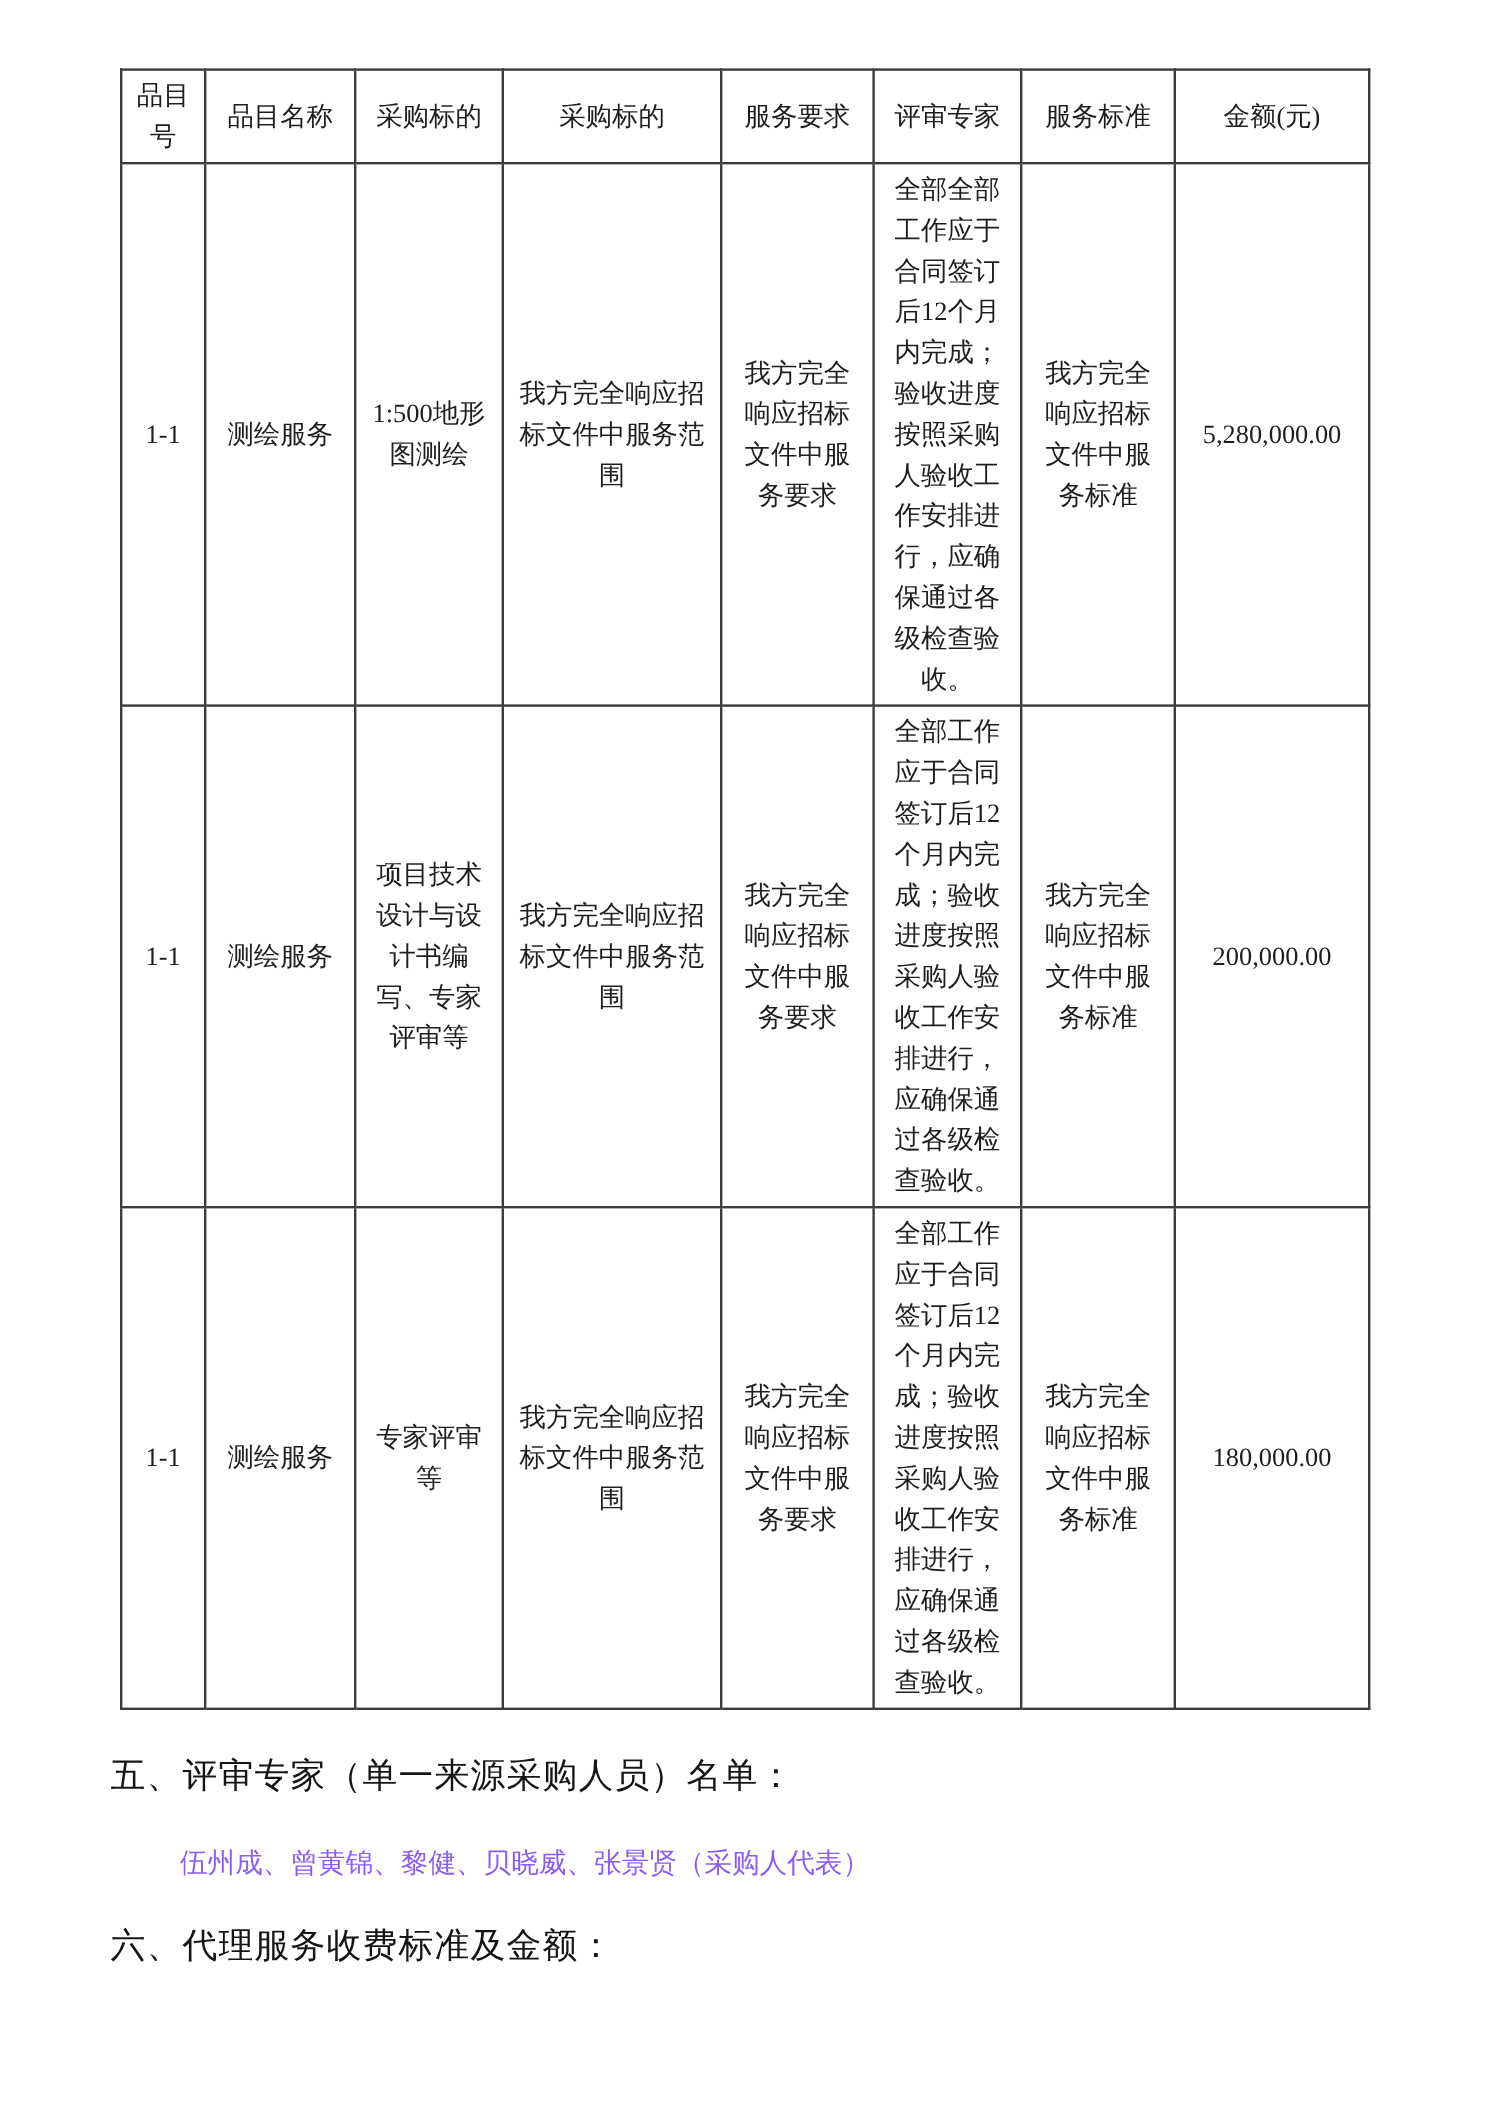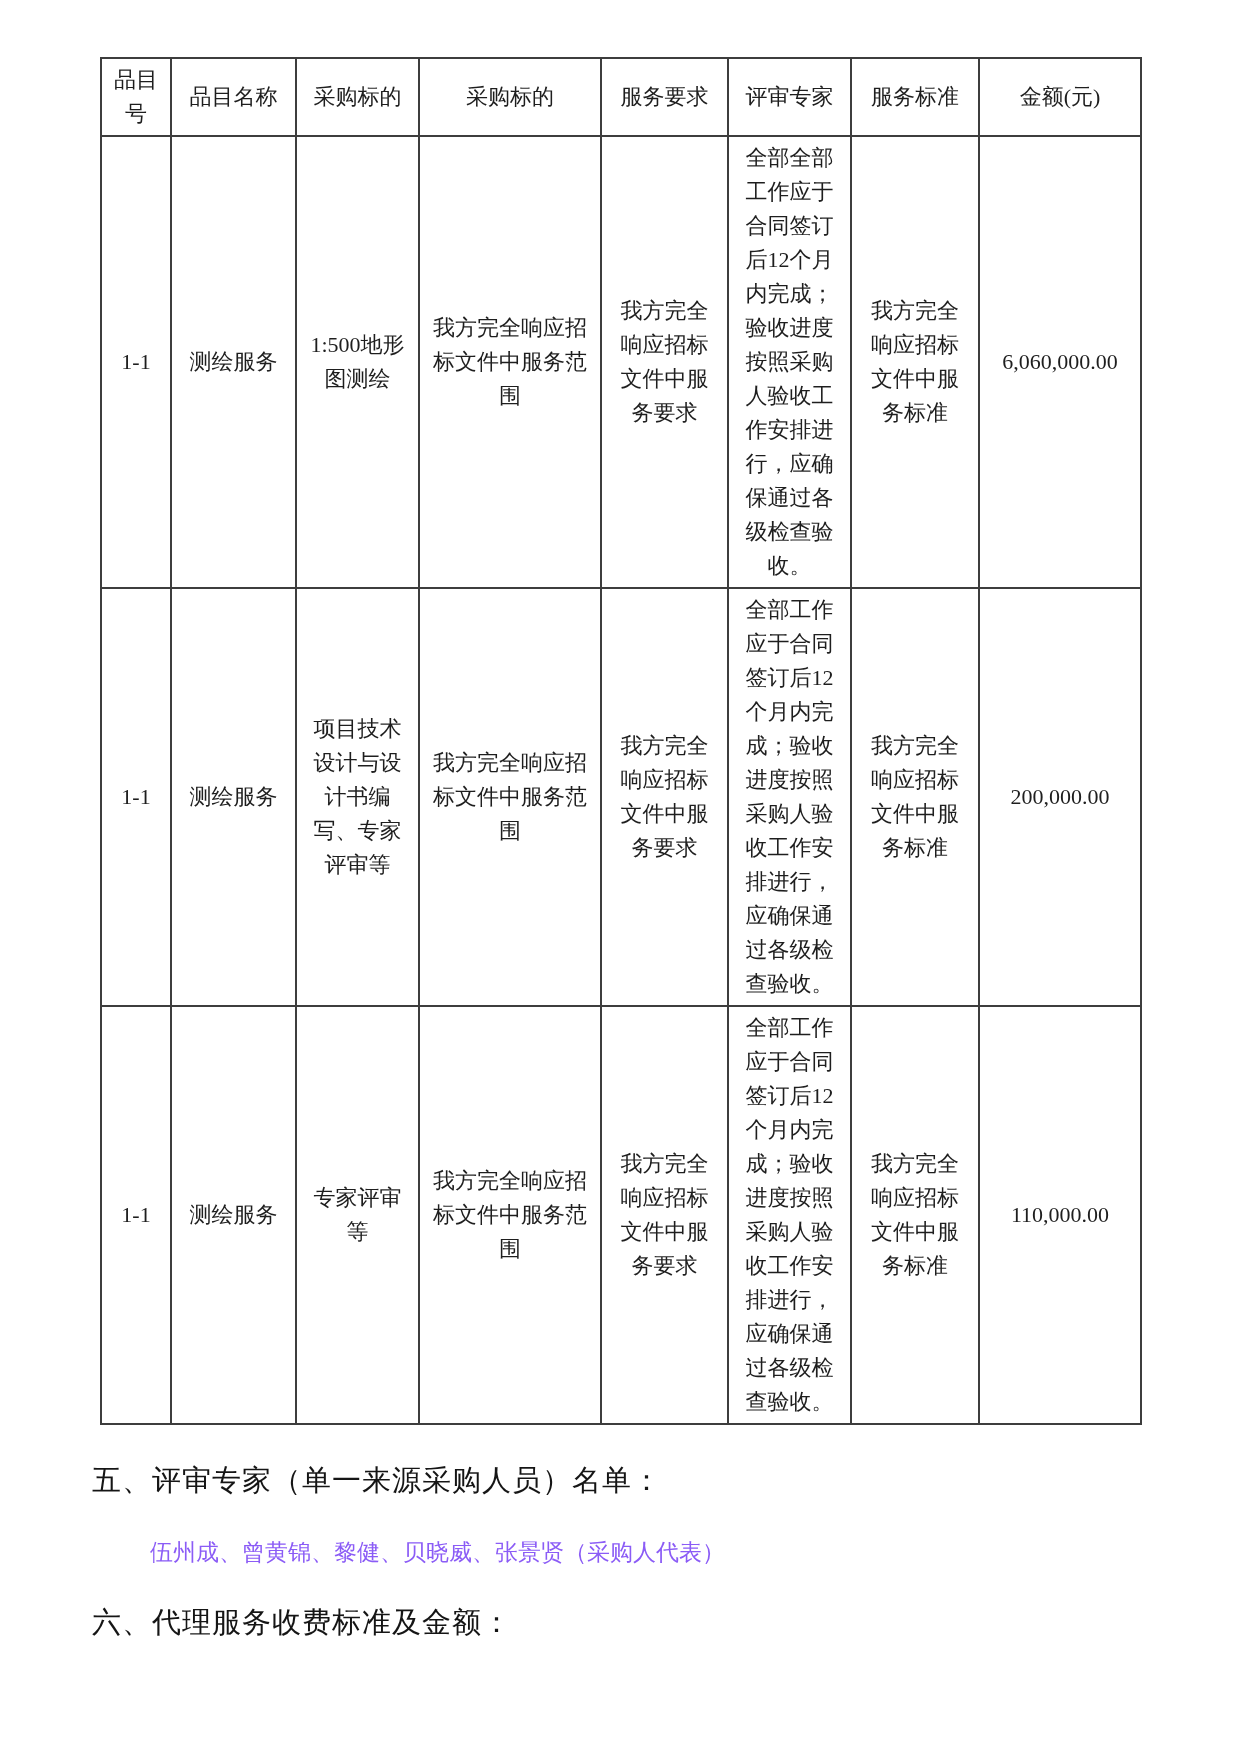--- a/index.html
+++ b/index.html
@@ -95,21 +95,21 @@
       </tr>
 
       <tr class="row-1">
         <td>1-1</td>
         <td>测绘服务</td>
         <td>1:500地形图测绘</td>
         <td>我方完全响应招标文件中服务范围</td>
         <td>我方完全响应招标文件中服务要求</td>
         <td>全部全部工作应于合同签订后12个月内完成；验收进度按照采购人验收工作安排进行，应确保通过各级检查验收。</td>
         <td>我方完全响应招标文件中服务标准</td>
-        <td class="amount-cell">6,060,000.00</td>
+        <td class="amount-cell">5,280,000.00</td>
       </tr>
 
       <tr class="row-2">
         <td>1-1</td>
         <td>测绘服务</td>
         <td>项目技术设计与设计书编写、专家评审等</td>
         <td>我方完全响应招标文件中服务范围</td>
         <td>我方完全响应招标文件中服务要求</td>
         <td>全部工作应于合同签订后12个月内完成；验收进度按照采购人验收工作安排进行，应确保通过各级检查验收。</td>
         <td>我方完全响应招标文件中服务标准</td>
@@ -117,21 +117,21 @@
       </tr>
 
       <tr class="row-3">
         <td>1-1</td>
         <td>测绘服务</td>
         <td>专家评审等</td>
         <td>我方完全响应招标文件中服务范围</td>
         <td>我方完全响应招标文件中服务要求</td>
         <td>全部工作应于合同签订后12个月内完成；验收进度按照采购人验收工作安排进行，应确保通过各级检查验收。</td>
         <td>我方完全响应招标文件中服务标准</td>
-        <td class="amount-cell">110,000.00</td>
+        <td class="amount-cell">180,000.00</td>
       </tr>
     </tbody>
   </table>
 
   <div class="section-title sec5-title">五、评审专家（单一来源采购人员）名单：</div>
   <div class="section-names sec5-names">伍州成、曾黄锦、黎健、贝晓威、张景贤（采购人代表）</div>
   <div class="section-title sec6-title">六、代理服务收费标准及金额：</div>
 
 </div>
 

